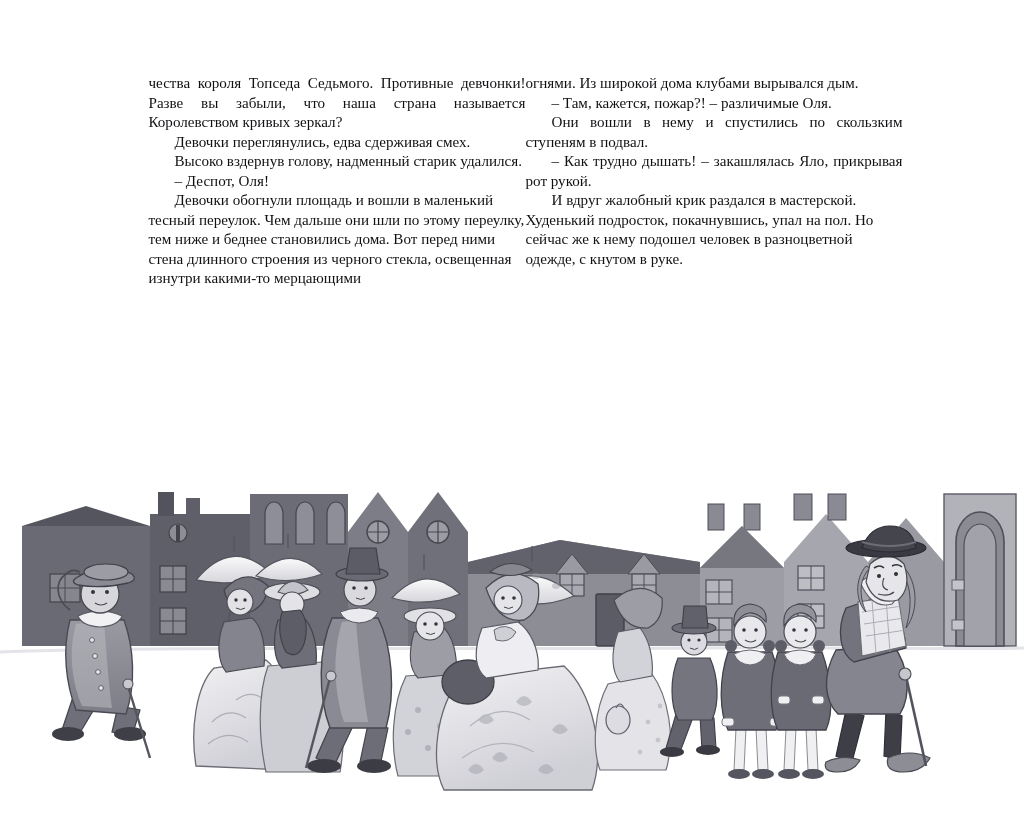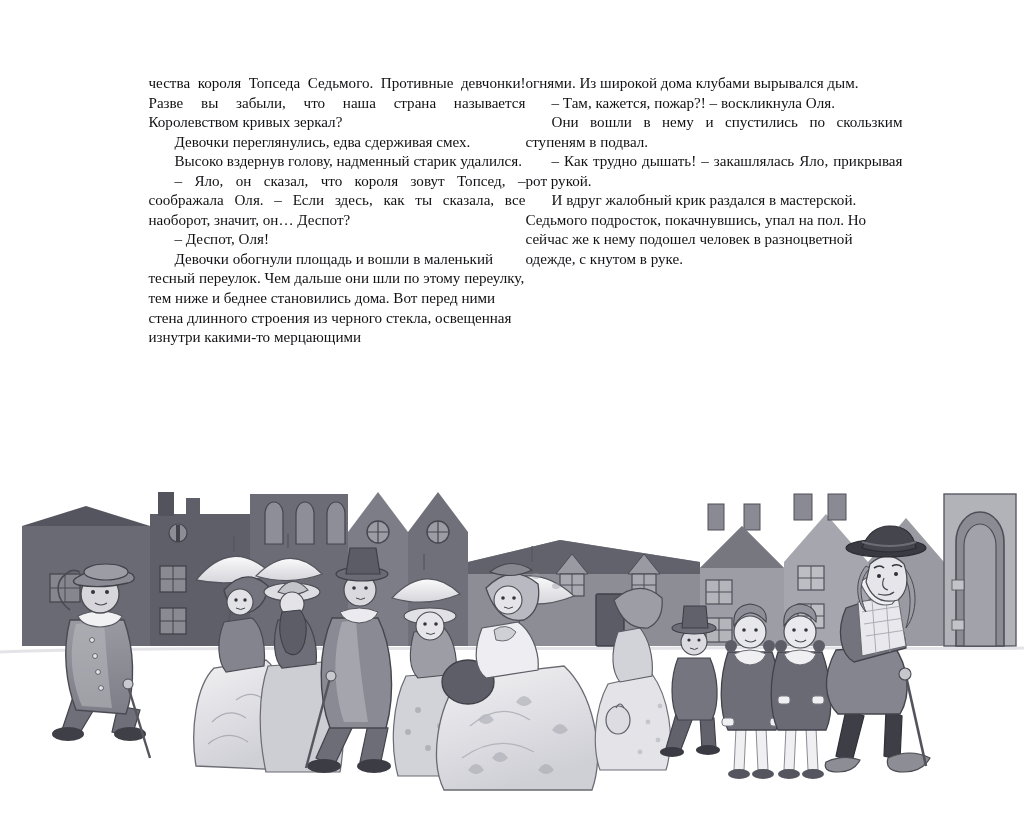--- a/index.html
+++ b/index.html
@@ -49,31 +49,30 @@
 <body>
 
 <div class="page">
 
   <div class="text-area">
 
     <div class="column col-left">
       <p class="cont">чества короля Топседа Седьмого. Противные девчонки! Разве вы забыли, что наша страна называется Королевством кривых зеркал?</p>
       <p class="indent">Девочки переглянулись, едва сдерживая смех.</p>
       <p class="indent">Высоко вздернув голову, надменный ста­рик удалился.</p>
-      <p class="indent">– Яло, он сказал, что короля зовут Топ­сед, – соображала Оля. – Если здесь, как ты сказала, все наоборот, значит, он… Дес­пот?</p>
       <p class="indent">– Деспот, Оля!</p>
       <p class="indent">Девочки обогнули площадь и вошли в ма­ленький тесный переулок. Чем дальше они шли по этому переулку, тем ниже и беднее становились дома. Вот перед ними стена длинного строения из черного стекла, осве­щенная изнутри какими-то мерцающими</p>
     </div>
 
     <div class="column col-right">
       <p class="cont">огнями. Из широкой дома клубами выры­вался дым.</p>
-      <p class="indent">– Там, кажется, пожар?! – воскликнула Оля.</p>
+      <p class="indent">– Там, кажется, пожар?! – различимые Оля.</p>
       <p class="indent">Они вошли в нему и спустились по сколь­зким ступеням в подвал.</p>
       <p class="indent">– Как трудно дышать! – закашлялась Яло, прикрывая рот рукой.</p>
-      <p class="indent">И вдруг жалобный крик раздался в мас­терской. Седьмого подросток, покачнув­шись, упал на пол. Но сейчас же к нему подо­шел человек в разноцветной одежде, с кнутом в руке.</p>
+      <p class="indent">И вдруг жалобный крик раздался в мас­терской. Худенький подросток, покачнув­шись, упал на пол. Но сейчас же к нему подо­шел человек в разноцветной одежде, с кнутом в руке.</p>
     </div>
 
   </div>
 
   <div class="illus">
     <svg viewBox="0 0 1024 330" xmlns="http://www.w3.org/2000/svg">
       <defs>
         <linearGradient id="gSky" x1="0" y1="0" x2="0" y2="1">
           <stop offset="0" stop-color="#ffffff"></stop>
             <stop offset="1" stop-color="#ffffff"></stop>

